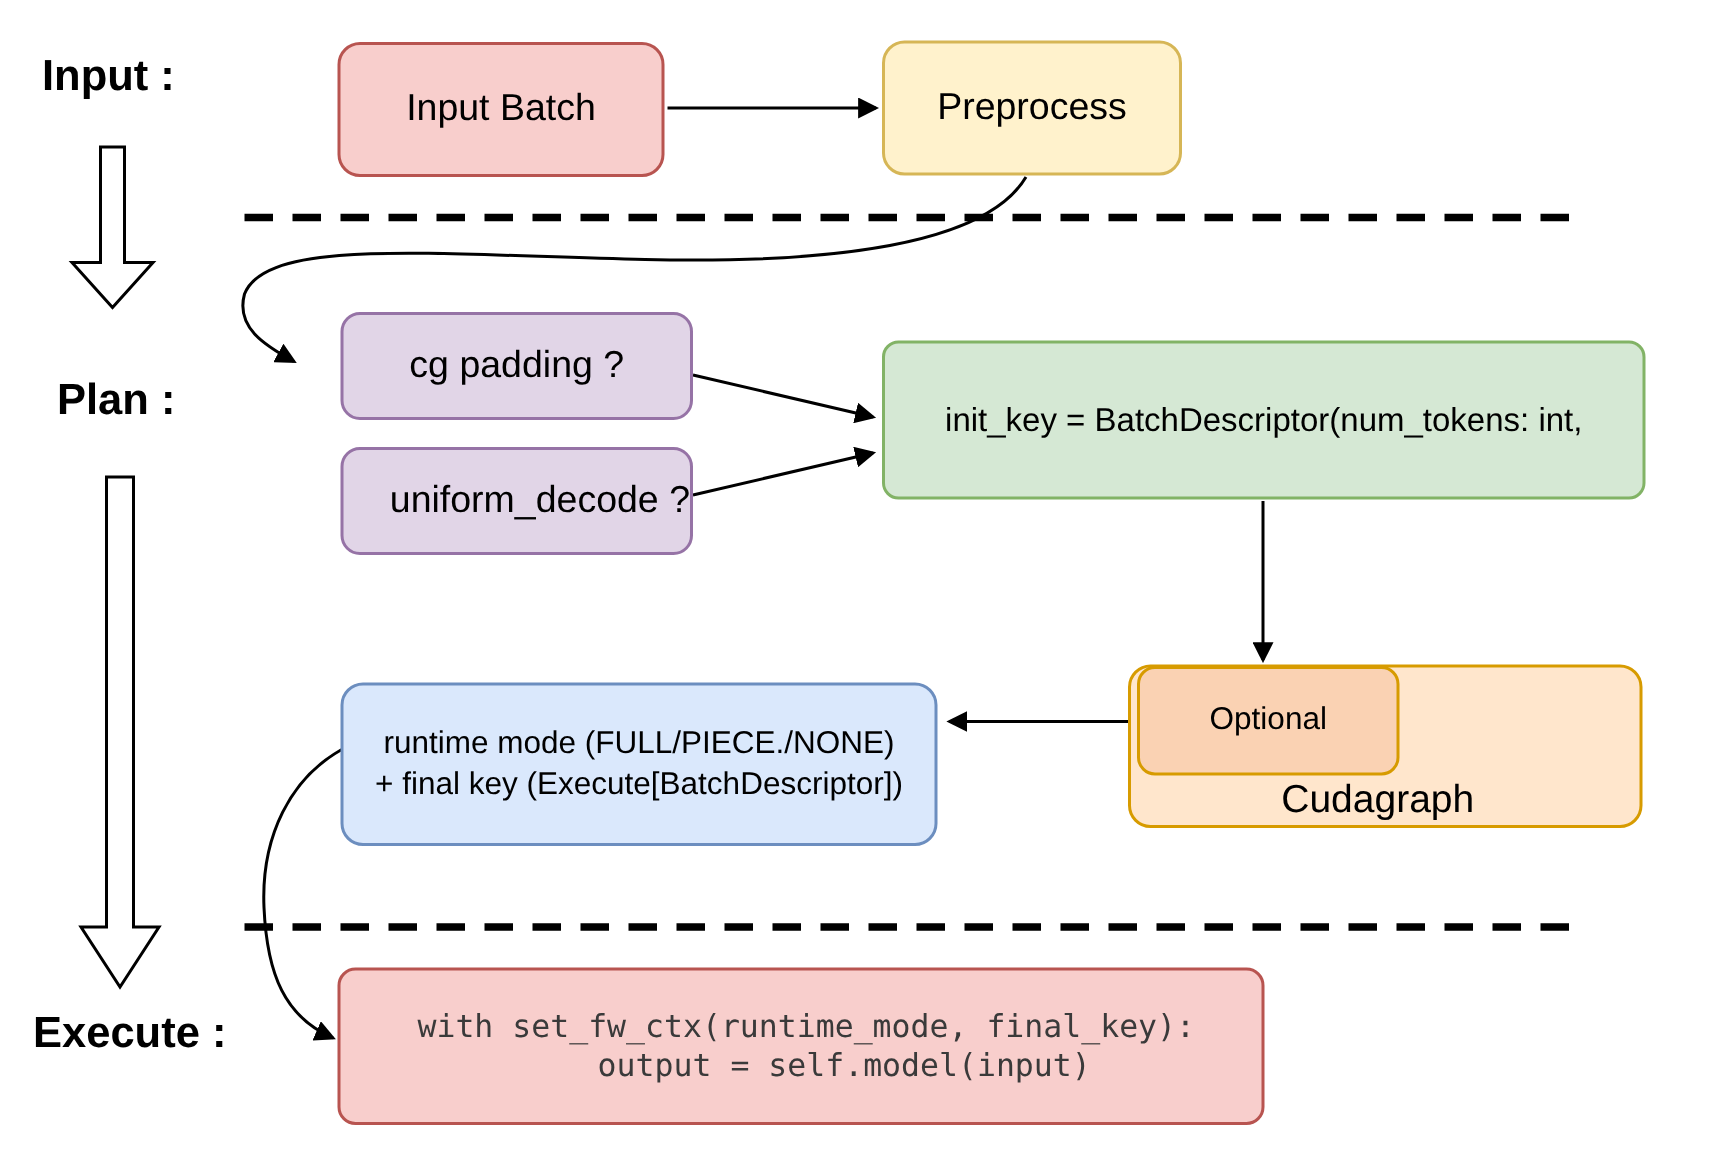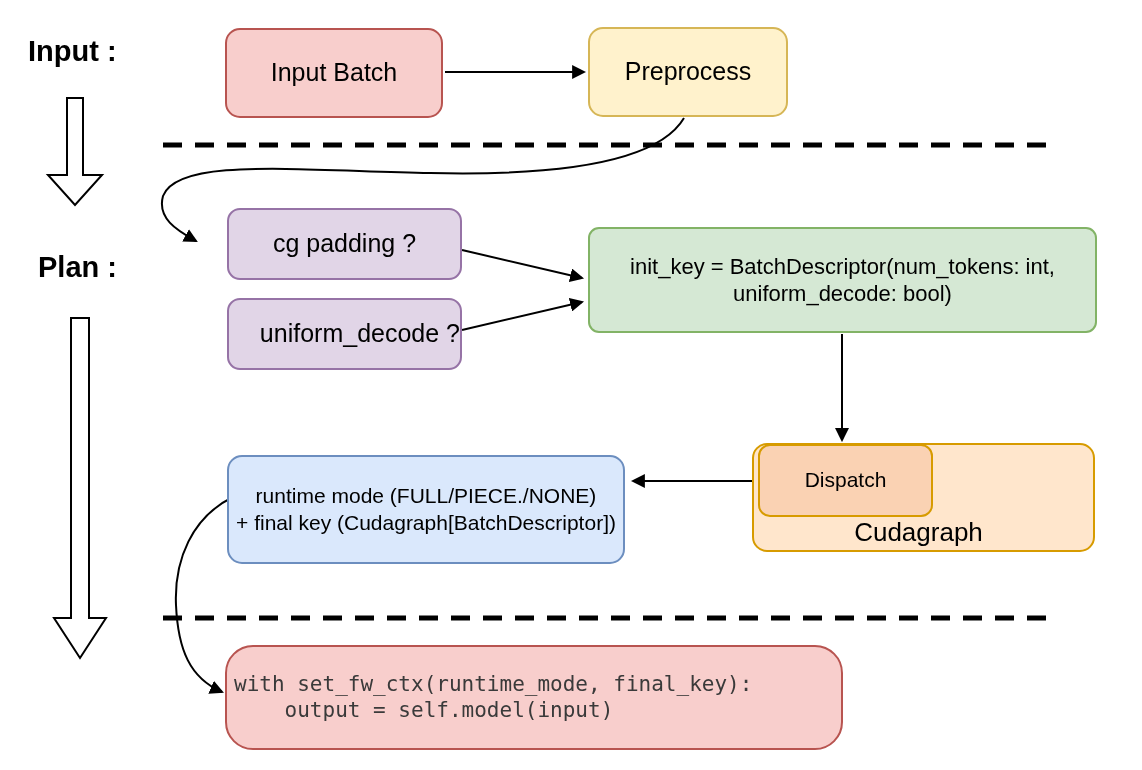--- a/index.html
+++ b/index.html
@@ -35,23 +35,23 @@
   .node.blue  {background:var(--blue-fill);  border-color:var(--blue-stroke);}
   .node.orange{background:var(--orange-fill);border-color:var(--orange-stroke);}
   .node.dispatch{background:var(--dispatch-fill);border-color:var(--orange-stroke);}
   .fs25{font-size:25px;}
   .fs22{font-size:22px;}
   .fs21{font-size:21px;}
   .fs26{font-size:26px;line-height:1.35;}
   .outer-orange{justify-content:center;align-items:flex-end;padding-right:10px;}
   .outer-orange .inner-label{width:160px;text-align:center;}
   .code-box{
-    align-items:flex-start;justify-content:center;text-align:left;
+    align-items:center;justify-content:center;text-align:left;
     font-family:"DejaVu Sans Mono",monospace;font-size:21px;line-height:1.22;
-    color:var(--code-text);padding-left:7px;border-radius:28px;
+    color:var(--code-text);padding-left:7px;border-radius:12px;
   }
   .code-box .code-line{white-space:pre;}
 </style>
 </head>
 <body>
 
 <div class="canvas">
 
   <svg class="connectors" viewBox="0 0 1142 770" xmlns="http://www.w3.org/2000/svg">
     <defs>
@@ -70,51 +70,51 @@
     <path d="M 684 118 C 658 162, 560 176, 430 173 C 290 170, 178 158, 163 196 C 157 218, 176 230, 196 241" stroke="#000" stroke-width="2" fill="none" marker-end="url(#arrow)"></path>
     <path d="M 462 250 L 582 278" stroke="#000" stroke-width="2" fill="none" marker-end="url(#arrow)"></path>
     <path d="M 462 330 L 582 302" stroke="#000" stroke-width="2" fill="none" marker-end="url(#arrow)"></path>
     <path d="M 842 334 L 842 440" stroke="#000" stroke-width="2" fill="none" marker-end="url(#arrow)"></path>
     <path d="M 752 481 L 633 481" stroke="#000" stroke-width="2" fill="none" marker-end="url(#arrow)"></path>
     <path d="M 233 497 C 192 517, 174 560, 176 605 C 178 650, 190 678, 222 692" stroke="#000" stroke-width="2" fill="none" marker-end="url(#arrow)"></path>
   </svg>
 
   <div class="section-label" style="left:28px;top:36px;">Input :</div>
   <div class="section-label" style="left:38px;top:252px;">Plan :</div>
+  <div class="section-label" style="left:22px;top:674px;">Execute :</div>
 
   <div class="node red fs25" style="left:225px;top:28px;width:218px;height:90px;">
     <span>Input Batch</span>
   </div>
   <div class="node yellow fs25" style="left:588px;top:27px;width:200px;height:90px;">
     <span>Preprocess</span>
   </div>
 
   <div class="node purple fs25" style="left:227px;top:208px;width:235px;height:72px;border-radius:13px;">
     <span>cg padding ?</span>
   </div>
   <div class="node purple fs25" style="left:227px;top:298px;width:235px;height:72px;border-radius:13px;align-items:flex-end;">
     <span>uniform_decode ?</span>
   </div>
   <div class="node green fs22" style="left:588px;top:227px;width:509px;height:106px;border-radius:11px;">
     <div>init_key = BatchDescriptor(num_tokens: int,</div>
-    <div>uniform_decode: bool)</div>
   </div>
 
   <div class="node blue fs21" style="left:227px;top:443px;width:398px;height:109px;margin-top:12px;">
     <div>runtime mode (FULL/PIECE./NONE)</div>
-    <div>+ final key (Cudagraph[BatchDescriptor])</div>
+    <div>+ final key (Execute[BatchDescriptor])</div>
   </div>
 
   <div class="node orange fs26 outer-orange" style="left:752px;top:443px;width:343px;height:109px;flex-direction:row;">
     <div class="inner-label">
       <div>Cudagraph</div>
     </div>
   </div>
   <div class="node dispatch fs21" style="left:758px;top:444px;width:175px;height:73px;border-radius:12px;">
-    <span>Dispatch</span>
+    <span>Optional</span>
   </div>
 
   <div class="node red code-box" style="left:225px;top:645px;width:618px;height:105px;">
     <div class="code-line">with set_fw_ctx(runtime_mode, final_key):</div>
     <div class="code-line">    output = self.model(input)</div>
   </div>
 
 </div>
 
 </body></html>

